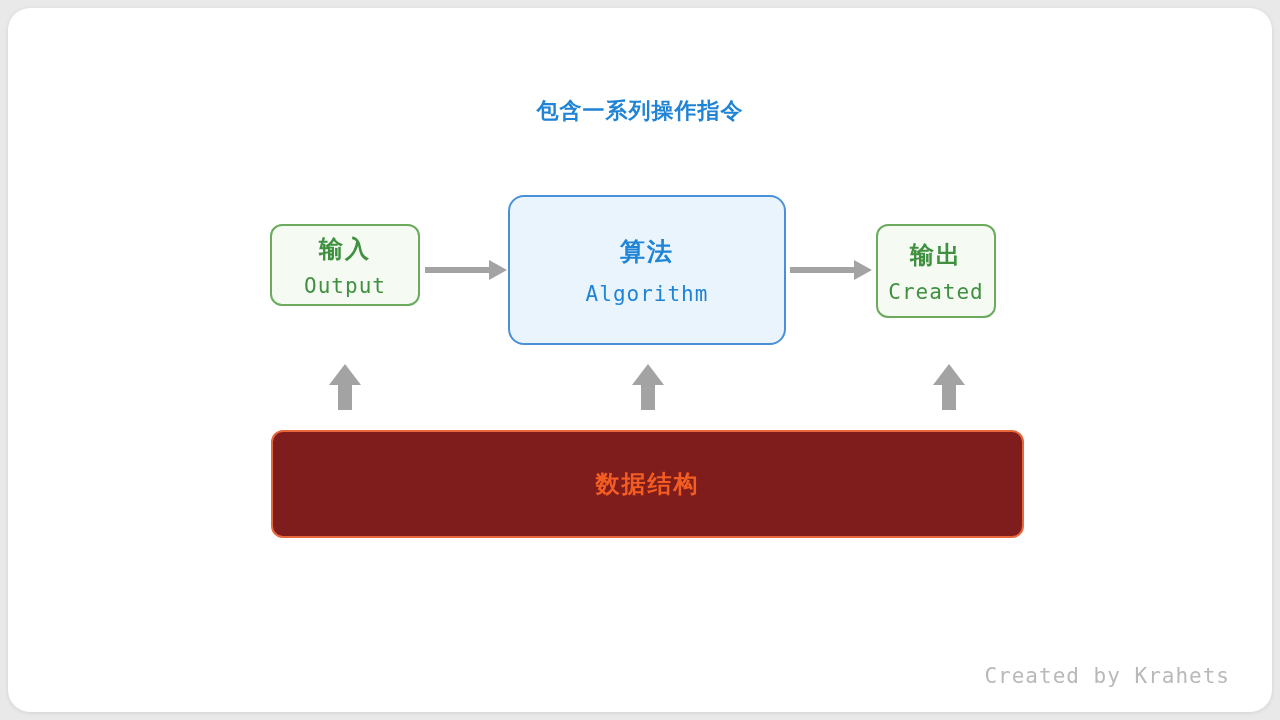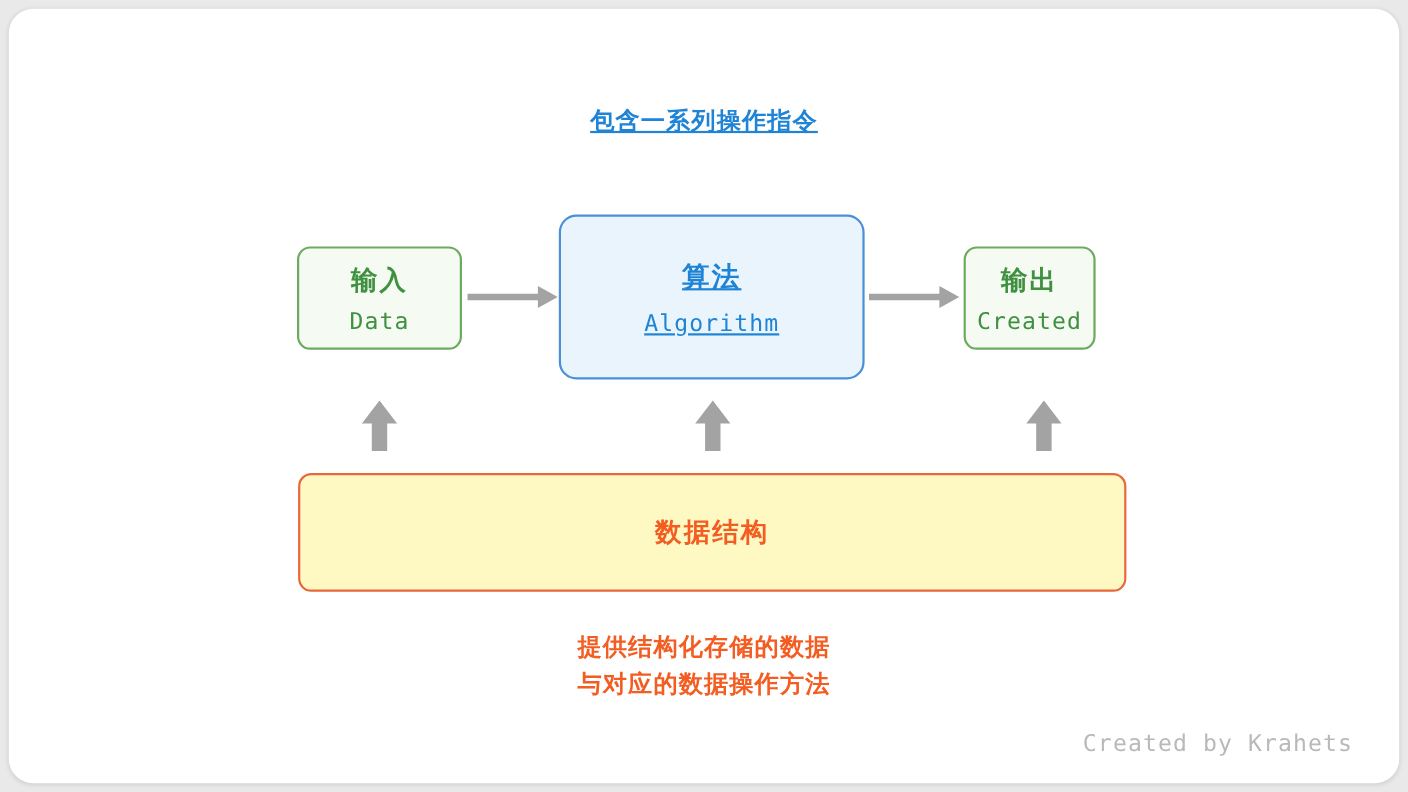--- a/index.html
+++ b/index.html
@@ -20,21 +20,21 @@
   }
   .caption {
     position: absolute;
     width: 100%;
     text-align: center;
     font-size: 22px;
     font-weight: 700;
     line-height: 34px;
     letter-spacing: 1px;
   }
-  .caption.top { top: 86px; color: #1f84d6; text-decoration: underline; }
+  .caption.top { top: 86px; color: #1f84d6; }
   .caption.bottom { top: 564px; color: #f45d22; }
 
   .box {
     position: absolute;
     display: flex;
     flex-direction: column;
     align-items: center;
     justify-content: center;
     border-radius: 12px;
   }
@@ -53,32 +53,31 @@
     background: #f5faf3;
     color: #3f9140;
     gap: 9px;
   }
   .box.blue {
     border: 2px solid #4a90d9;
     background: #eaf4fc;
     color: #1f84d6;
     border-radius: 16px;
     gap: 14px;
-    text-decoration: underline;
   }
   .box.blue .title { font-size: 25px; }
   .box.orange {
     border: 2px solid #e8683c;
-    background: #fef9c3;
+    background: #7f1d1d;
     color: #f45d22;
     gap: 12px;
   }
   .box.orange .subtitle { font-size: 22px; letter-spacing: 3px; }
 
-  #box-input  { left: 262px; top: 216px; width: 150px; height: 94px; }
+  #box-input  { left: 262px; top: 216px; width: 150px; height: 82px; }
   #box-algo   { left: 500px; top: 187px; width: 278px; height: 150px; }
   #box-output { left: 868px; top: 216px; width: 120px; height: 94px; }
   #box-ds     { left: 263px; top: 422px; width: 753px; height: 108px; }
 
   .arrows-layer {
     position: absolute;
     left: 0; top: 0;
     width: 1280px; height: 720px;
     pointer-events: none;
   }
@@ -121,38 +120,34 @@
         <polygon points="633,402 633,377 624,377 640,356 656,377 647,377 647,402"></polygon>
       </g>
 
       <g fill="#a3a3a3">
         <polygon points="934,402 934,377 925,377 941,356 957,377 948,377 948,402"></polygon>
       </g>
     </svg>
 
     <div class="box green" id="box-input">
       <div class="title">输入</div>
-      <div class="subtitle">Data</div>
+      <div class="subtitle">Output</div>
     </div>
 
     <div class="box blue" id="box-algo">
       <div class="title">算法</div>
       <div class="subtitle">Algorithm</div>
     </div>
 
     <div class="box green" id="box-output">
       <div class="title">输出</div>
       <div class="subtitle">Created</div>
     </div>
 
     <div class="box orange" id="box-ds">
       <div class="title">数据结构</div>
     </div>
 
-    <div class="caption bottom">
-      <div>提供结构化存储的数据</div>
-      <div>与对应的数据操作方法</div>
-    </div>
 
     <div class="credit">Created by Krahets</div>
 
   </div>
 </div>
 
 </body></html>

